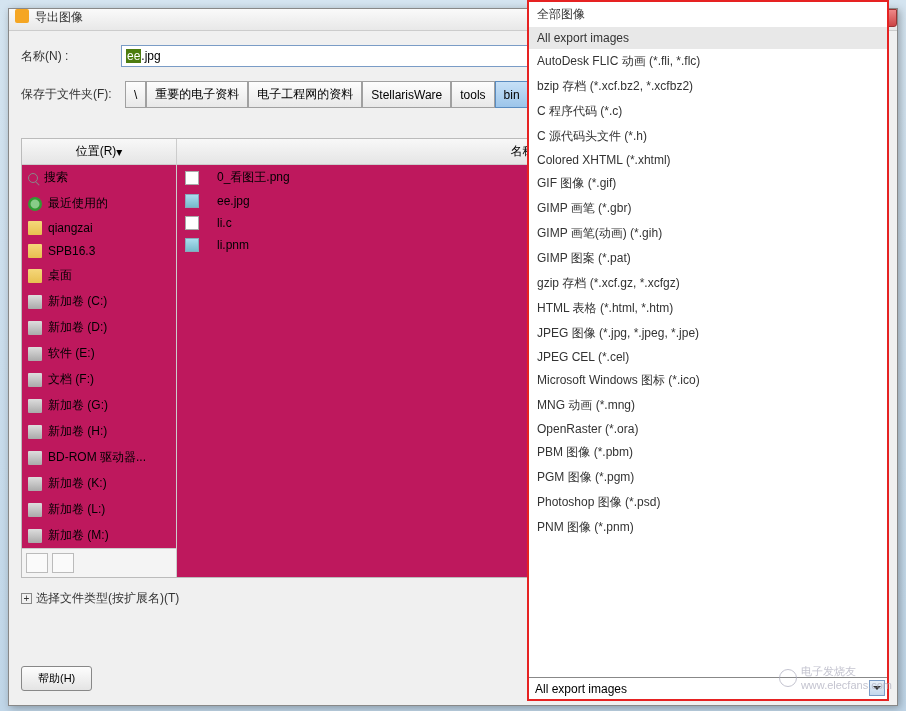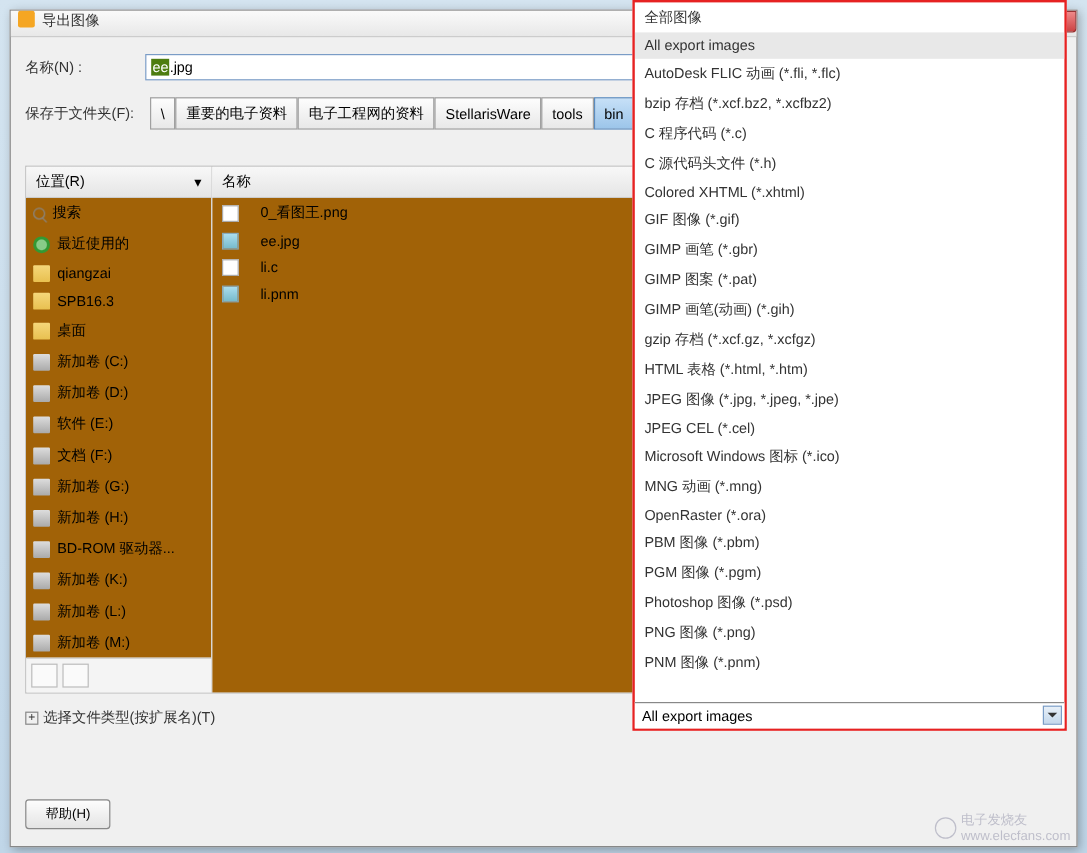--- a/index.html
+++ b/index.html
@@ -91,28 +91,28 @@
       width: 155px;
       border-right: 1px solid #ccc;
       display: flex;
       flex-direction: column;
     }
     .pane-header {
       background: linear-gradient(to bottom, #f8f8f8, #e5e5e5);
       border-bottom: 1px solid #ccc;
       padding: 4px 8px;
       display: flex;
-      justify-content: space-between;
+      justify-content: center;
       align-items: center;
       font-size: 12px;
     }
     .pane-list {
       flex: 1;
       overflow-y: auto;
-      background: #a16207;
+      background: #be185d;
     }
     .place-item {
       display: flex;
       align-items: center;
       padding: 4px 6px;
       gap: 6px;
       cursor: pointer;
       border-bottom: 1px solid transparent;
     }
     .icon-sm {
@@ -183,21 +183,21 @@
       border-radius: 3px;
       font-size: 11px;
       cursor: pointer;
     }
     
     .dropdown-overlay {
       position: absolute;
       top: 0;
       right: 17px;
       width: 362px;
-      height: 609px;
+      height: 701px;
       border: 2px solid #e62222;
       background: #fff;
       z-index: 100;
       display: flex;
       flex-direction: column;
     }
     .dropdown-list {
       flex: 1;
       overflow-y: auto;
     }
@@ -231,21 +231,21 @@
       justify-content: center;
     }
     .dd-arrow::after {
       content: '';
       border-left: 4px solid transparent;
       border-right: 4px solid transparent;
       border-top: 4px solid #333;
     }
     .watermark {
       position: absolute;
-      bottom: 8px;
+      bottom: 20px;
       right: 14px;
       color: #aab;
       font-size: 11px;
       opacity: 0.7;
       z-index: 200;
       display:flex;
       align-items:center;
       gap:4px;
     }
     .wm-icon {
@@ -405,33 +405,32 @@
   <div class="dropdown-list" id="dd-list">
       <div class="dd-item">全部图像</div>
       <div class="dd-item highlighted">All export images</div>
       <div class="dd-item">AutoDesk FLIC 动画 (*.fli, *.flc)</div>
       <div class="dd-item">bzip 存档 (*.xcf.bz2, *.xcfbz2)</div>
       <div class="dd-item">C 程序代码 (*.c)</div>
       <div class="dd-item">C 源代码头文件 (*.h)</div>
       <div class="dd-item">Colored XHTML (*.xhtml)</div>
       <div class="dd-item">GIF 图像 (*.gif)</div>
       <div class="dd-item">GIMP 画笔 (*.gbr)</div>
+      <div class="dd-item">GIMP 画笔(动画) (*.gih)</div>
       <div class="dd-item">GIMP 图案 (*.pat)</div>
-      <div class="dd-item">GIMP 画笔(动画) (*.gih)</div>
       <div class="dd-item">gzip 存档 (*.xcf.gz, *.xcfgz)</div>
       <div class="dd-item">HTML 表格 (*.html, *.htm)</div>
       <div class="dd-item">JPEG 图像 (*.jpg, *.jpeg, *.jpe)</div>
       <div class="dd-item">JPEG CEL (*.cel)</div>
       <div class="dd-item">Microsoft Windows 图标 (*.ico)</div>
       <div class="dd-item">MNG 动画 (*.mng)</div>
       <div class="dd-item">OpenRaster (*.ora)</div>
       <div class="dd-item">PBM 图像 (*.pbm)</div>
       <div class="dd-item">PGM 图像 (*.pgm)</div>
       <div class="dd-item">Photoshop 图像 (*.psd)</div>
-      <div class="dd-item">PNG 图像 (*.png)</div>
       <div class="dd-item">PNM 图像 (*.pnm)</div>
     </div>
   <div class="dropdown-select">
     <span>All export images</span>
     <span class="dd-arrow"></span>
   </div>
 </div>
 
 <div class="watermark">
   <span class="wm-icon"></span>

